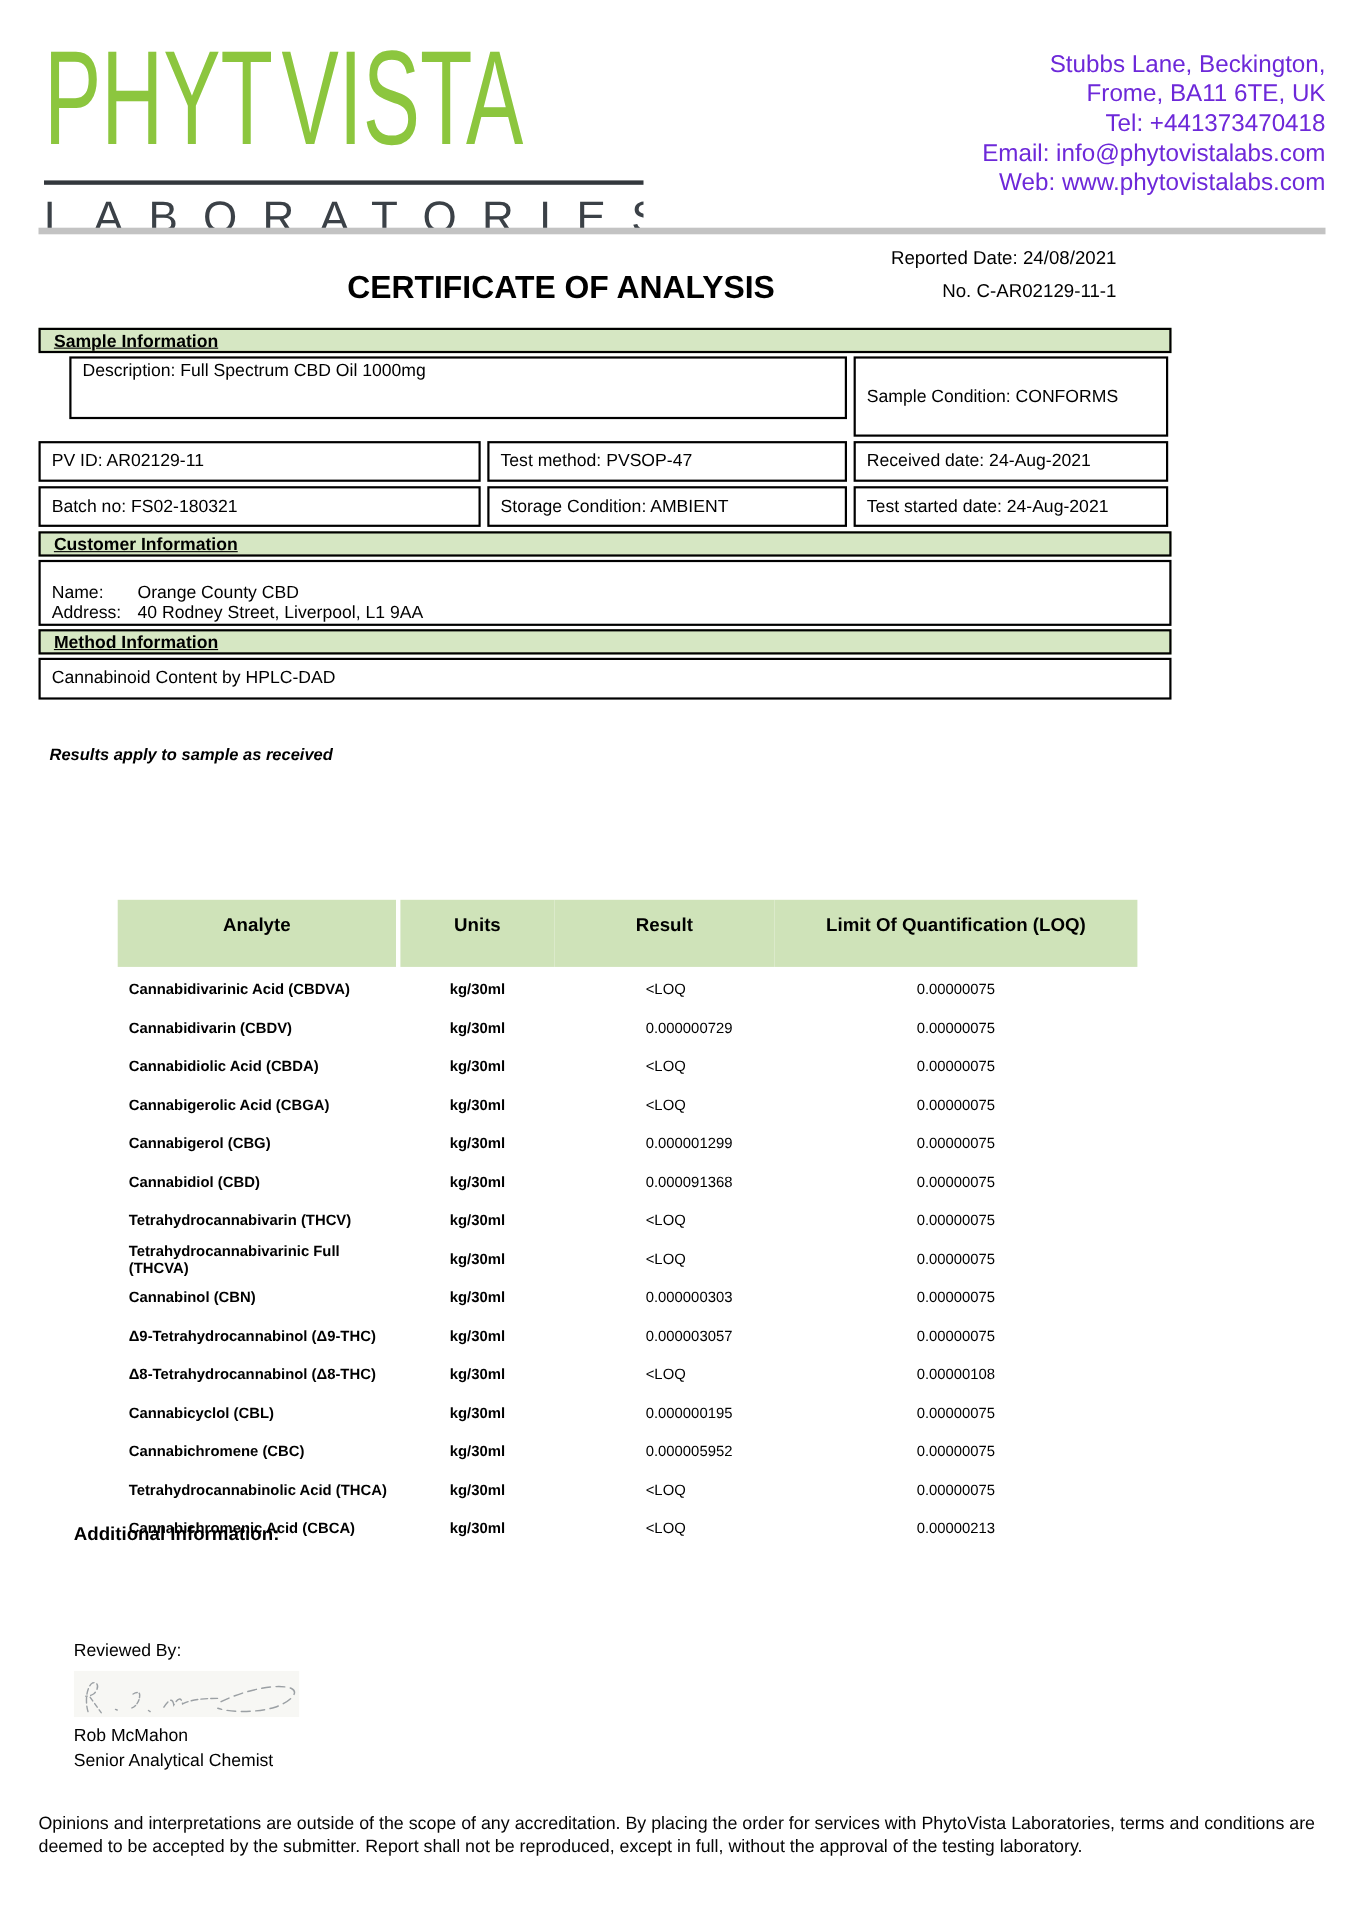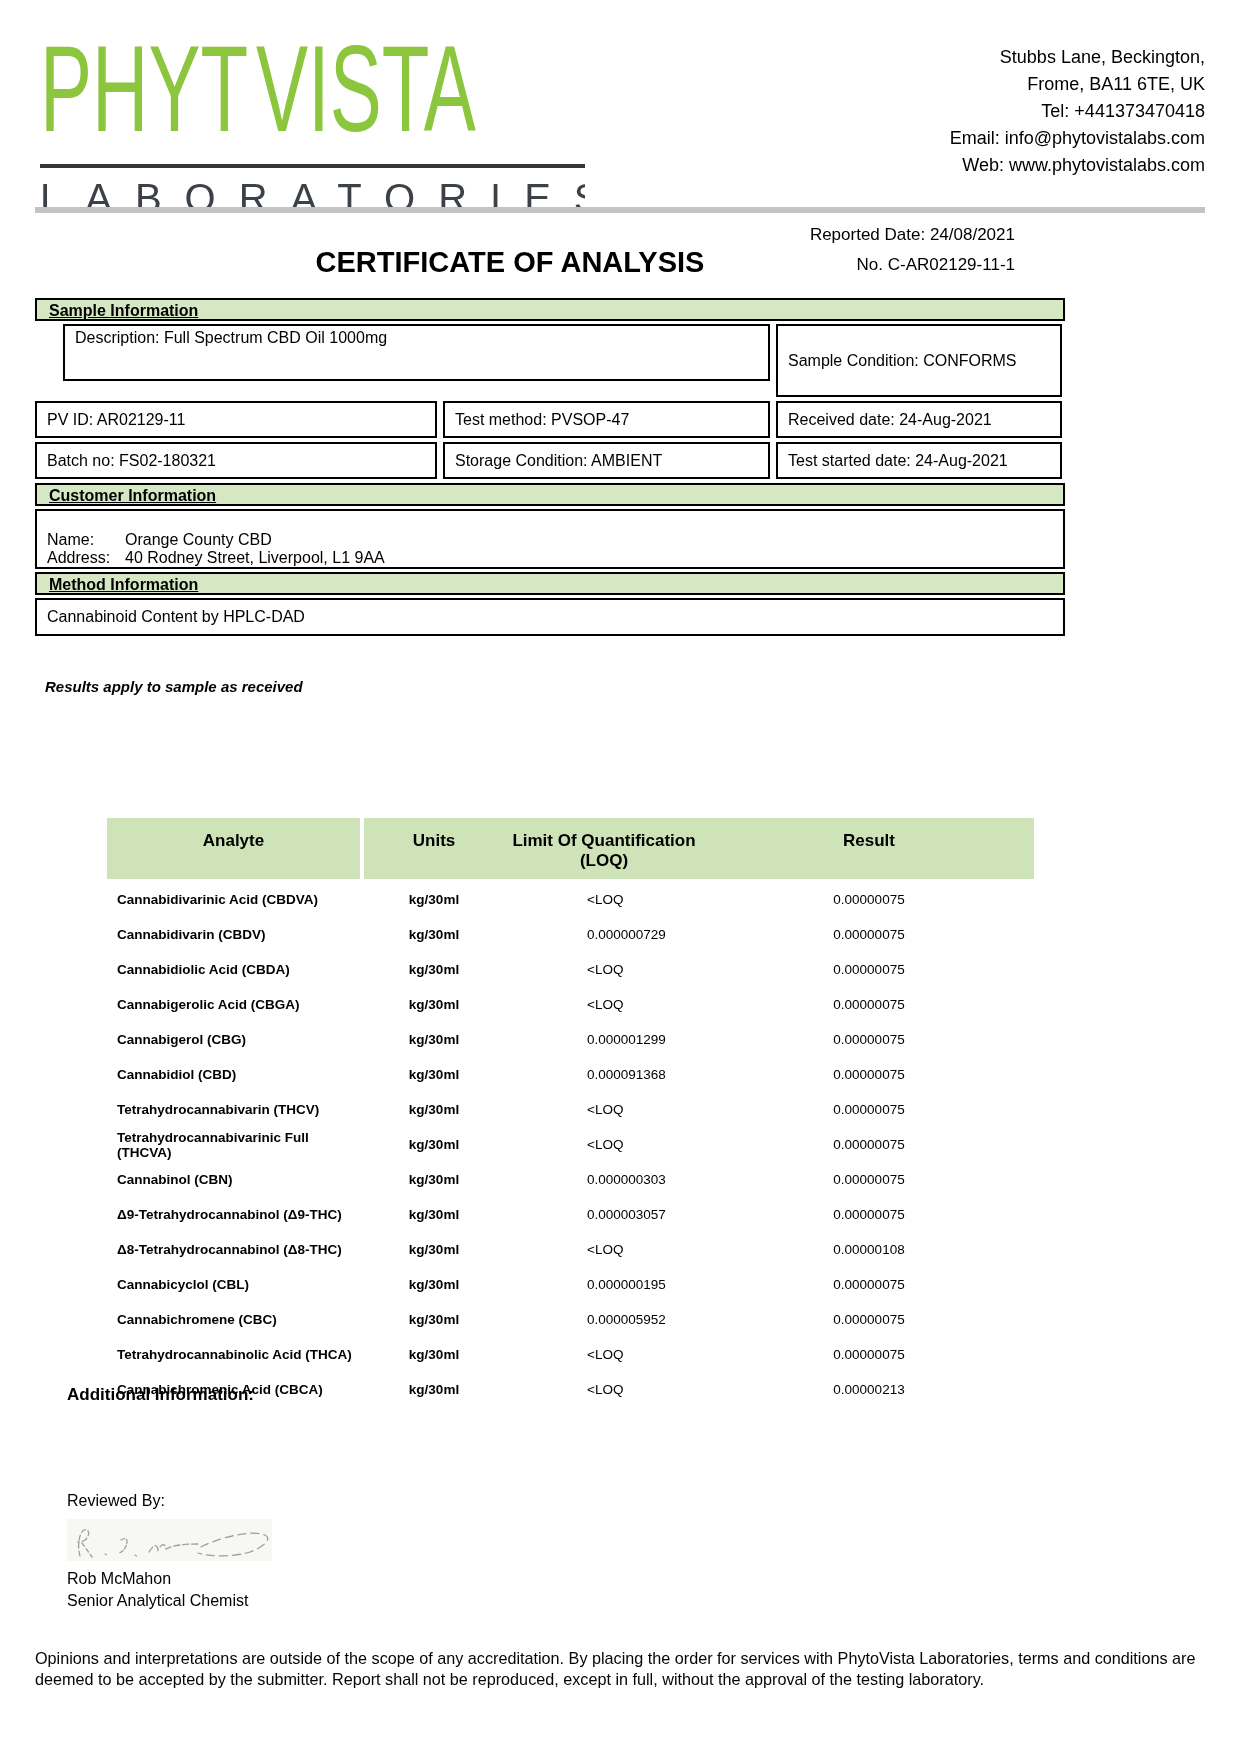--- a/index.html
+++ b/index.html
@@ -8,21 +8,21 @@
 
   
   .logo { position:absolute; left:40px; top:28px; width:560px; }
   .logo-main { display:flex; align-items:center; color:#8cc63e; font-size:122px; line-height:1;
                font-weight:400; white-space:nowrap; transform:scaleX(0.64); transform-origin:left top; }
   .logo-main svg { margin:0 6px; }
   .logo-rule { width:545px; height:4px; background:#33383d; margin-top:14px; }
   .logo-sub { width:545px; font-size:40px; color:#3b4147; letter-spacing:23px; margin-top:8px;
               white-space:nowrap; overflow:hidden; }
 
-  .addr { position:absolute; right:35px; top:44px; text-align:right; font-size:18px; line-height:27px; color:#000000; }
+  .addr { position:absolute; right:35px; top:44px; text-align:right; font-size:22px; line-height:27px; color:#6d28d9; }
 
   .divider { position:absolute; left:35px; top:207px; width:1170px; height:6px; background:#c3c3c3; }
 
   .report-meta { position:absolute; right:225px; top:220px; text-align:right; font-size:17px; line-height:30px; }
 
   .coa-title { position:absolute; left:290px; top:246px; width:440px; text-align:center;
                font-size:29px; font-weight:700; letter-spacing:0; }
 
   
   .sections { position:absolute; left:35px; top:298px; width:1030px; }
@@ -143,22 +143,22 @@
     <div class="method-box">Cannabinoid Content by HPLC-DAD</div>
   </div>
 
   <div class="results-note">Results apply to sample as received</div>
 
   <div class="results">
     <div class="rhead">
       <div class="hcell">Analyte</div>
       <div class="hspacer"></div>
       <div class="hcell">Units</div>
+      <div class="hcell">Result</div>
       <div class="hcell">Limit Of Quantification (LOQ)</div>
-      <div class="hcell">Result</div>
     </div>
     <div class="rbody" id="results-body">
         <div class="trow">
           <div class="cell analyte">Cannabidivarinic Acid (CBDVA)</div>
           <div class="cell spacer"></div>
           <div class="cell units">kg/30ml</div>
           <div class="cell result">&lt;LOQ</div>
           <div class="cell loq">0.00000075</div>
         </div>
         <div class="trow">

